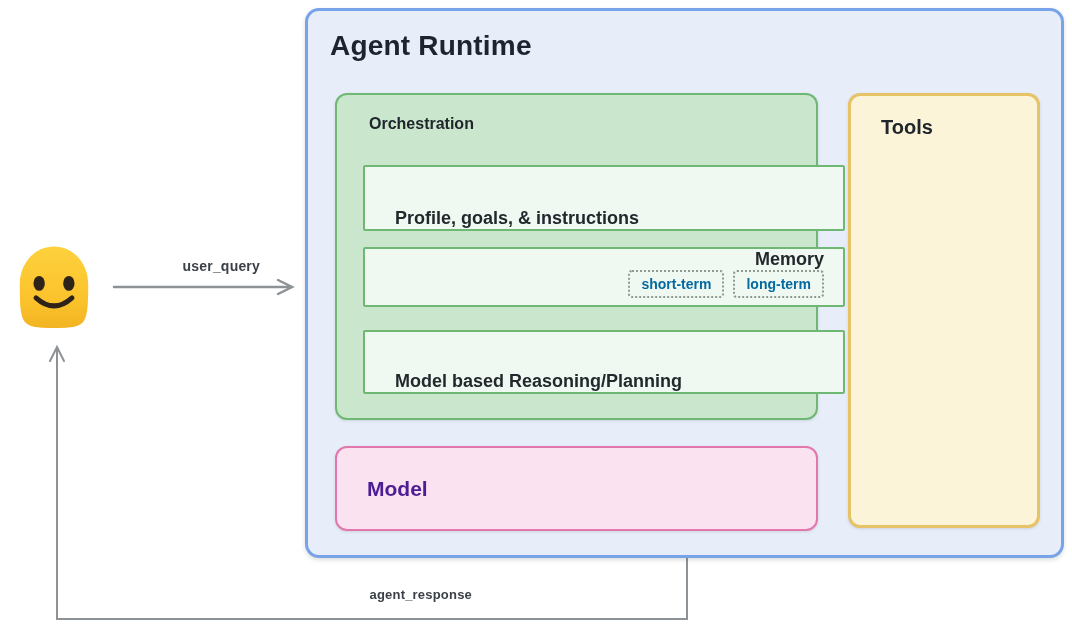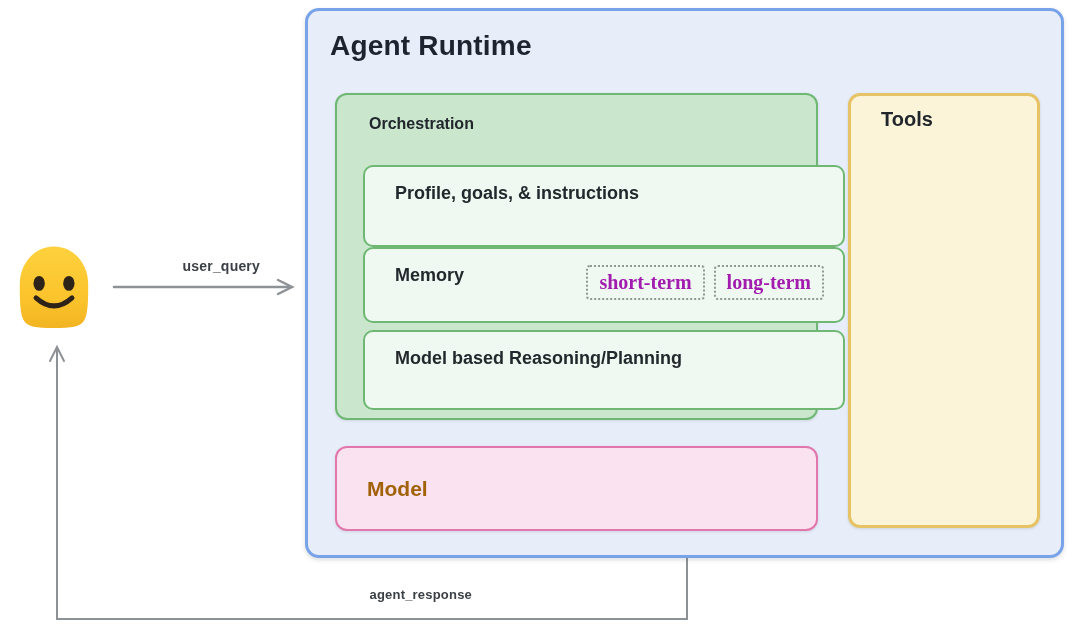--- a/index.html
+++ b/index.html
@@ -22,48 +22,48 @@
   .orch{
     left:335px;top:93px;width:483px;height:327px;
     background:#cae7cd;border:2.5px solid #6fb874;border-radius:12px;
     box-shadow:0 1px 3px rgba(60,64,67,.15);
   }
   .orch-title{
     position:absolute;left:369px;top:115px;font-size:16px;font-weight:700;color:#20262c;
   }
   .innerbox{
     position:absolute;left:363px;width:429px;
-    background:#f0f9f1;border:2px solid #6fb874;border-radius:10px;
-    display:flex;align-items:flex-start;padding:16px 19px 0 30px;
+    background:#f0f9f1;border:2px solid #6fb874;border-radius:2px;
+    display:flex;align-items:flex-end;padding:0 19px 0 30px;
     font-size:18px;font-weight:700;color:#23282d;
   }
   .profile{top:165px;height:62px;}
-  .memory{top:247px;height:56px;}
+  .memory{top:247px;height:56px;flex-direction:column;}
   .reasoning{top:330px;height:60px;}
   .chiprow{margin-left:auto;display:flex;gap:9px;}
   .chip{
     border:2px dotted #8f9a90;border-radius:4px;padding:4px 11px;
-    font-size:20px;font-weight:700;color:#a21caf;background:transparent;white-space:nowrap;font-family:Liberation Serif, serif;
+    font-size:14px;font-weight:700;color:#0369a1;background:transparent;white-space:nowrap;
   }
   
   .model{
     left:335px;top:446px;width:483px;height:85px;
     background:#fbe2f0;border:2.5px solid #e277ad;border-radius:12px;
     display:flex;align-items:center;padding-left:30px;
-    font-size:21px;font-weight:700;color:#a16207;
+    font-size:21px;font-weight:700;color:#4c1d95;
     box-shadow:0 1px 3px rgba(60,64,67,.15);
   }
   
   .tools{
     left:848px;top:93px;width:192px;height:435px;
     background:#fcf4d9;border:3px solid #e6c366;border-radius:12px;
     box-shadow:0 1px 3px rgba(60,64,67,.15);
   }
   .tools-title{
-    position:absolute;left:881px;top:108px;font-size:20px;font-weight:700;color:#20262c;
+    position:absolute;left:881px;top:116px;font-size:20px;font-weight:700;color:#20262c;
   }
   
   .flow-label{
     position:absolute;font-size:14px;font-weight:700;color:#3a4046;
     text-align:right;letter-spacing:.2px;
   }
   .lbl-query{left:148px;top:258px;width:112px;}
   .lbl-response{left:324px;top:587px;width:148px;font-size:13px;}
   .emoji{position:absolute;left:8px;top:242px;width:92px;height:90px;}
   .arrows{position:absolute;left:0;top:0;width:1072px;height:628px;pointer-events:none;}

